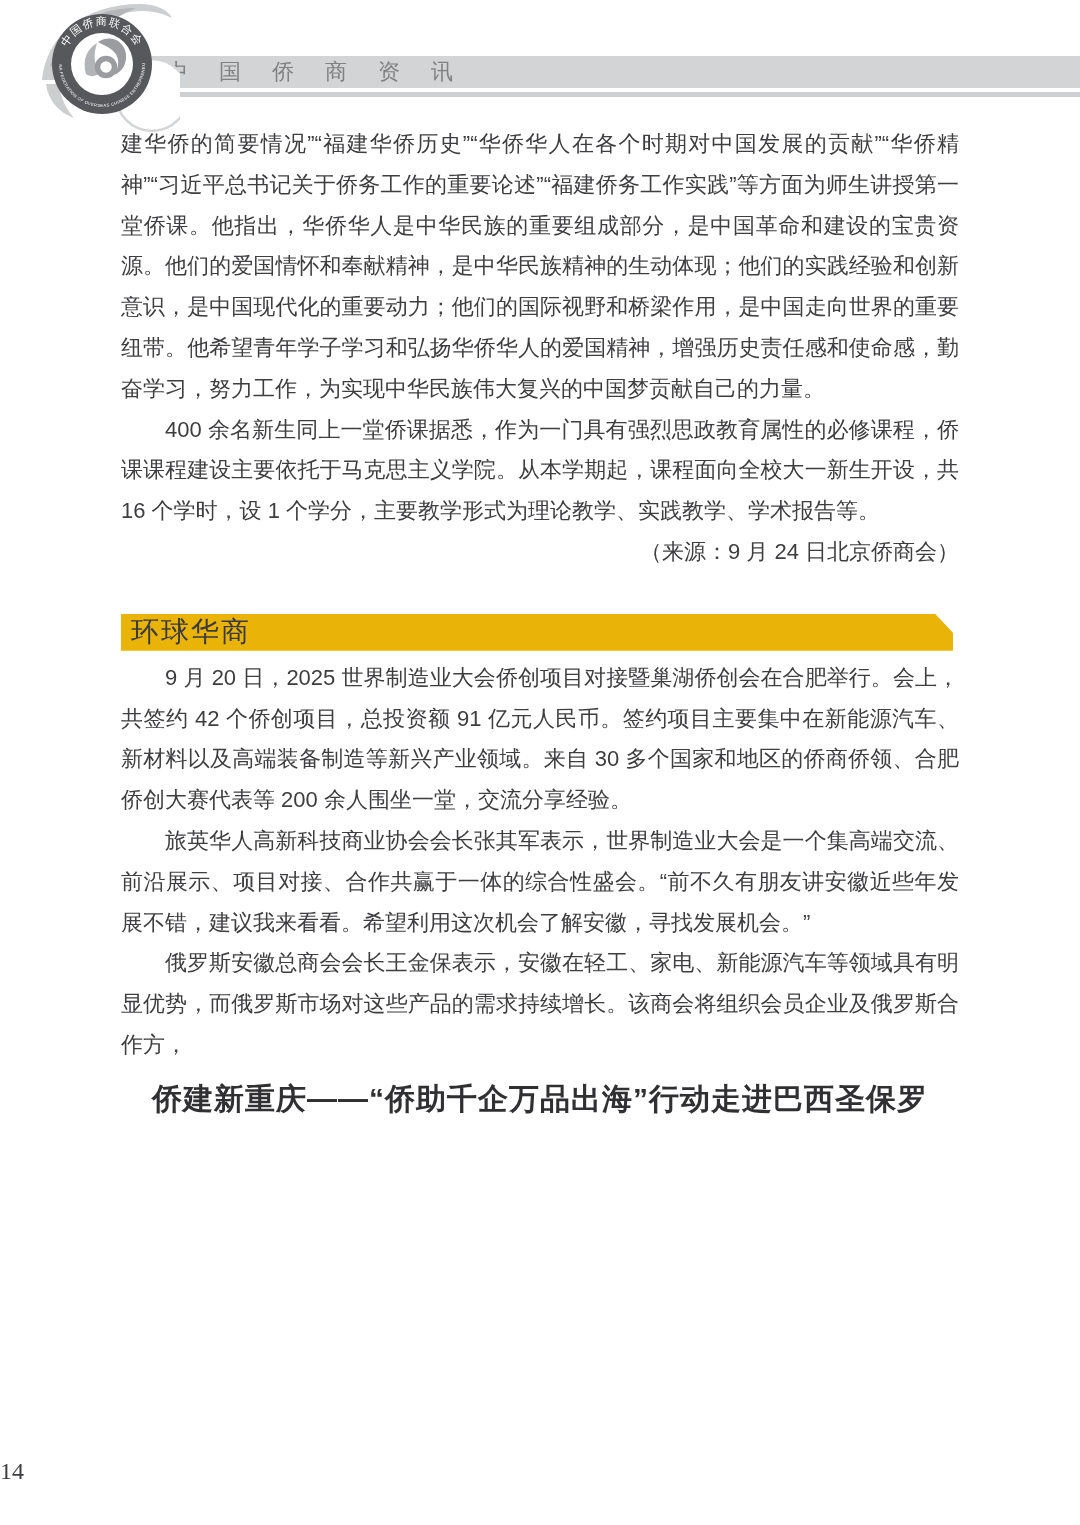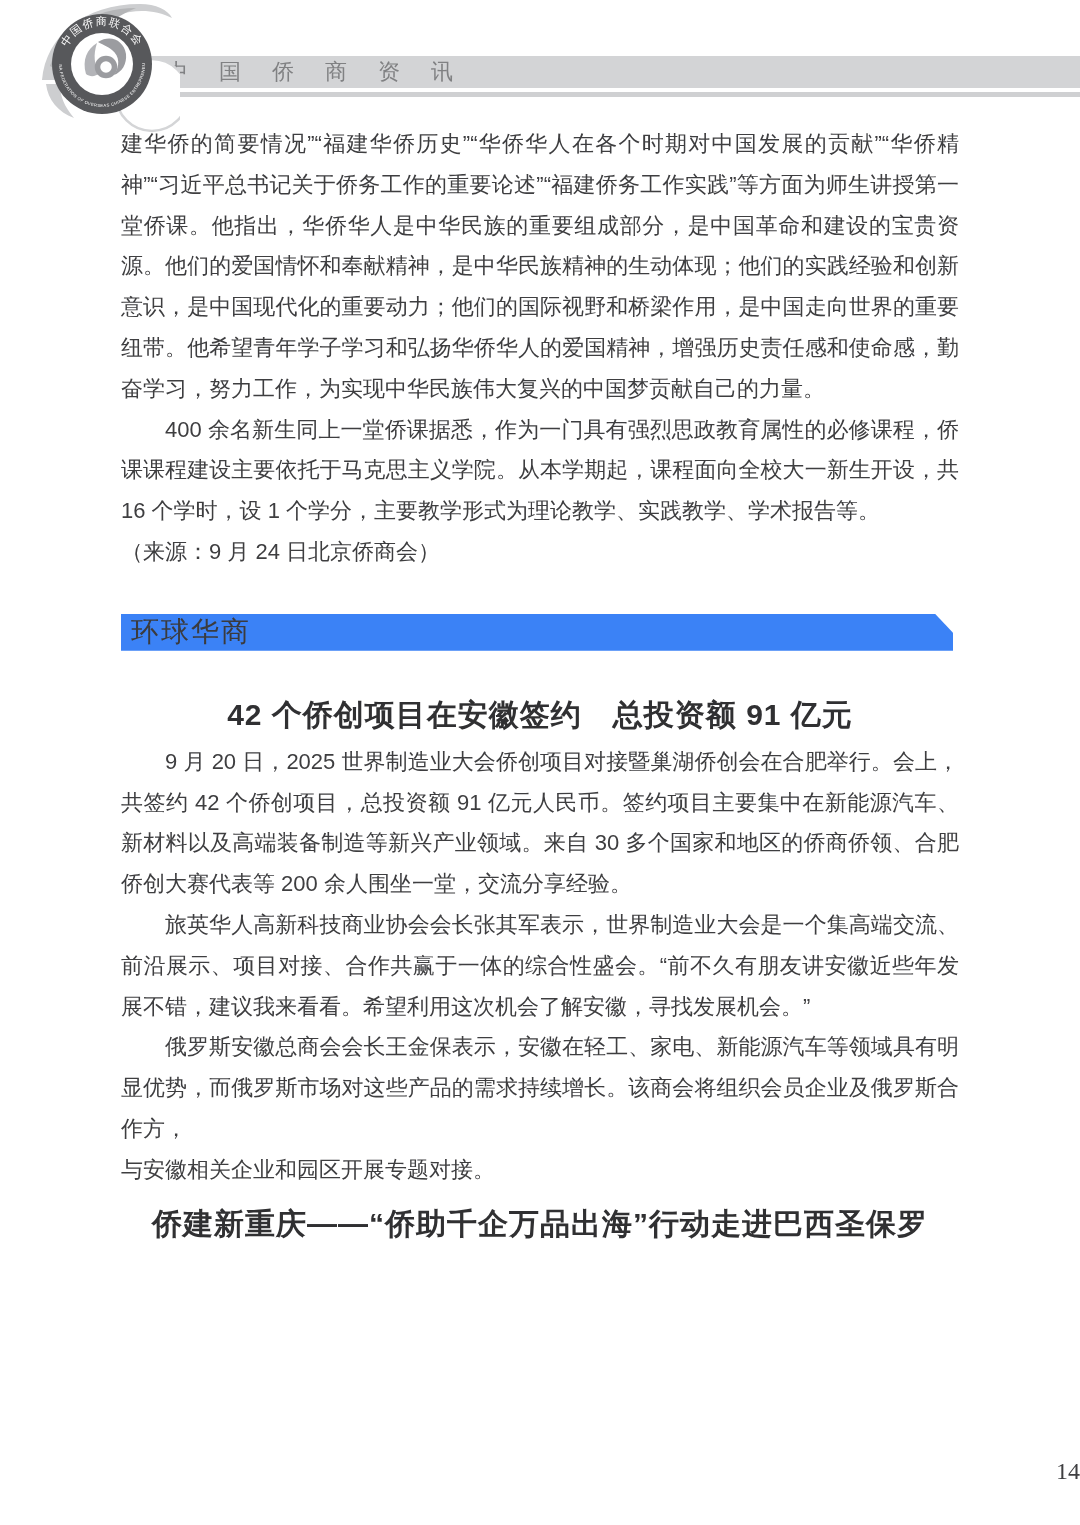--- a/index.html
+++ b/index.html
@@ -19,44 +19,44 @@
   .hdr-line{position:absolute;left:148px;right:0;top:92px;height:5px;background:#cfd0d2;z-index:0;}
   .logo-svg{position:absolute;left:40px;top:0;z-index:2;}
 
   
   .content{position:absolute;left:121px;top:124px;width:838px;color:#3e3e40;}
   .body-p{
     margin:0;font-size:22px;line-height:40.8px;text-align:justify;
     font-family:"Liberation Sans","DejaVu Sans",sans-serif;
   }
   .indent{text-indent:2em;}
-  .source-line{margin:0;font-size:22px;line-height:40.8px;}
+  .source-line{margin:0;font-size:22px;line-height:40.8px;text-align:right;}
   .last-row{display:flex;justify-content:space-between;font-size:22px;line-height:40.8px;}
 
   .section-band{
-    margin-top:41px;width:832px;height:37px;background:#3b82f6;
+    margin-top:41px;width:832px;height:37px;background:#eab308;
     clip-path:polygon(0 0,814px 0,832px 19px,832px 37px,0 37px);
     display:flex;align-items:center;
   }
   .section-band span{
     margin-left:10px;font-family:"Liberation Serif","DejaVu Serif",serif;
     font-size:28px;color:#3b3b3d;letter-spacing:2px;
   }
 
   .article-title{
     margin:0;margin-top:44px;font-size:30px;line-height:40px;font-weight:bold;
     color:#303032;text-align:center;letter-spacing:1px;
   }
   .article-title.t2{margin-top:13px;}
   .after-title{margin-top:7px;}
   .after-title2{margin-top:36px;}
 
   
   .page-num{
-    position:absolute;top:1458px;left:0;width:100%;text-align:right;
+    position:absolute;top:1458px;left:0;width:100%;text-align:left;
     font-family:"Liberation Serif","DejaVu Serif",serif;font-size:24px;color:#3f3f41;
   }
 </style>
 </head>
 <body>
 
 <div class="page">
 
   <div class="hdr-line"></div>
   <div class="hdr-bar"></div>
@@ -93,28 +93,26 @@
     <p class="body-p">建华侨的简要情况”“福建华侨历史”“华侨华人在各个时期对中国发展的贡献”“华侨精神”“习近平总书记关于侨务工作的重要论述”“福建侨务工作实践”等方面为师生讲授第一堂侨课。他指出，华侨华人是中华民族的重要组成部分，是中国革命和建设的宝贵资源。他们的爱国情怀和奉献精神，是中华民族精神的生动体现；他们的实践经验和创新意识，是中国现代化的重要动力；他们的国际视野和桥梁作用，是中国走向世界的重要纽带。他希望青年学子学习和弘扬华侨华人的爱国精神，增强历史责任感和使命感，勤奋学习，努力工作，为实现中华民族伟大复兴的中国梦贡献自己的力量。</p>
 
     <p class="body-p indent">400 余名新生同上一堂侨课据悉，作为一门具有强烈思政教育属性的必修课程，侨课课程建设主要依托于马克思主义学院。从本学期起，课程面向全校大一新生开设，共 16 个学时，设 1 个学分，主要教学形式为理论教学、实践教学、学术报告等。</p>
 
     <p class="source-line">（来源：9 月 24 日北京侨商会）</p>
 
     <div class="section-band">
       <span>环球华商</span>
     </div>
 
-    <h2 class="article-title">42 个侨创项目在安徽签约　总投资额 91 亿元</h2>
 
     <p class="body-p indent after-title">9 月 20 日，2025 世界制造业大会侨创项目对接暨巢湖侨创会在合肥举行。会上，共签约 42 个侨创项目，总投资额 91 亿元人民币。签约项目主要集中在新能源汽车、新材料以及高端装备制造等新兴产业领域。来自 30 多个国家和地区的侨商侨领、合肥侨创大赛代表等 200 余人围坐一堂，交流分享经验。</p>
     <p class="body-p indent">旅英华人高新科技商业协会会长张其军表示，世界制造业大会是一个集高端交流、前沿展示、项目对接、合作共赢于一体的综合性盛会。“前不久有朋友讲安徽近些年发展不错，建议我来看看。希望利用这次机会了解安徽，寻找发展机会。”</p>
     <p class="body-p indent">俄罗斯安徽总商会会长王金保表示，安徽在轻工、家电、新能源汽车等领域具有明显优势，而俄罗斯市场对这些产品的需求持续增长。该商会将组织会员企业及俄罗斯合作方，</p>
 
     <div class="last-row">
-      <span>与安徽相关企业和园区开展专题对接。</span>
     </div>
 
     <h2 class="article-title t2">侨建新重庆——“侨助千企万品出海”行动走进巴西圣保罗</h2>
 
 
   </main>
 
   <div class="page-num">14</div>
 
 </div>

